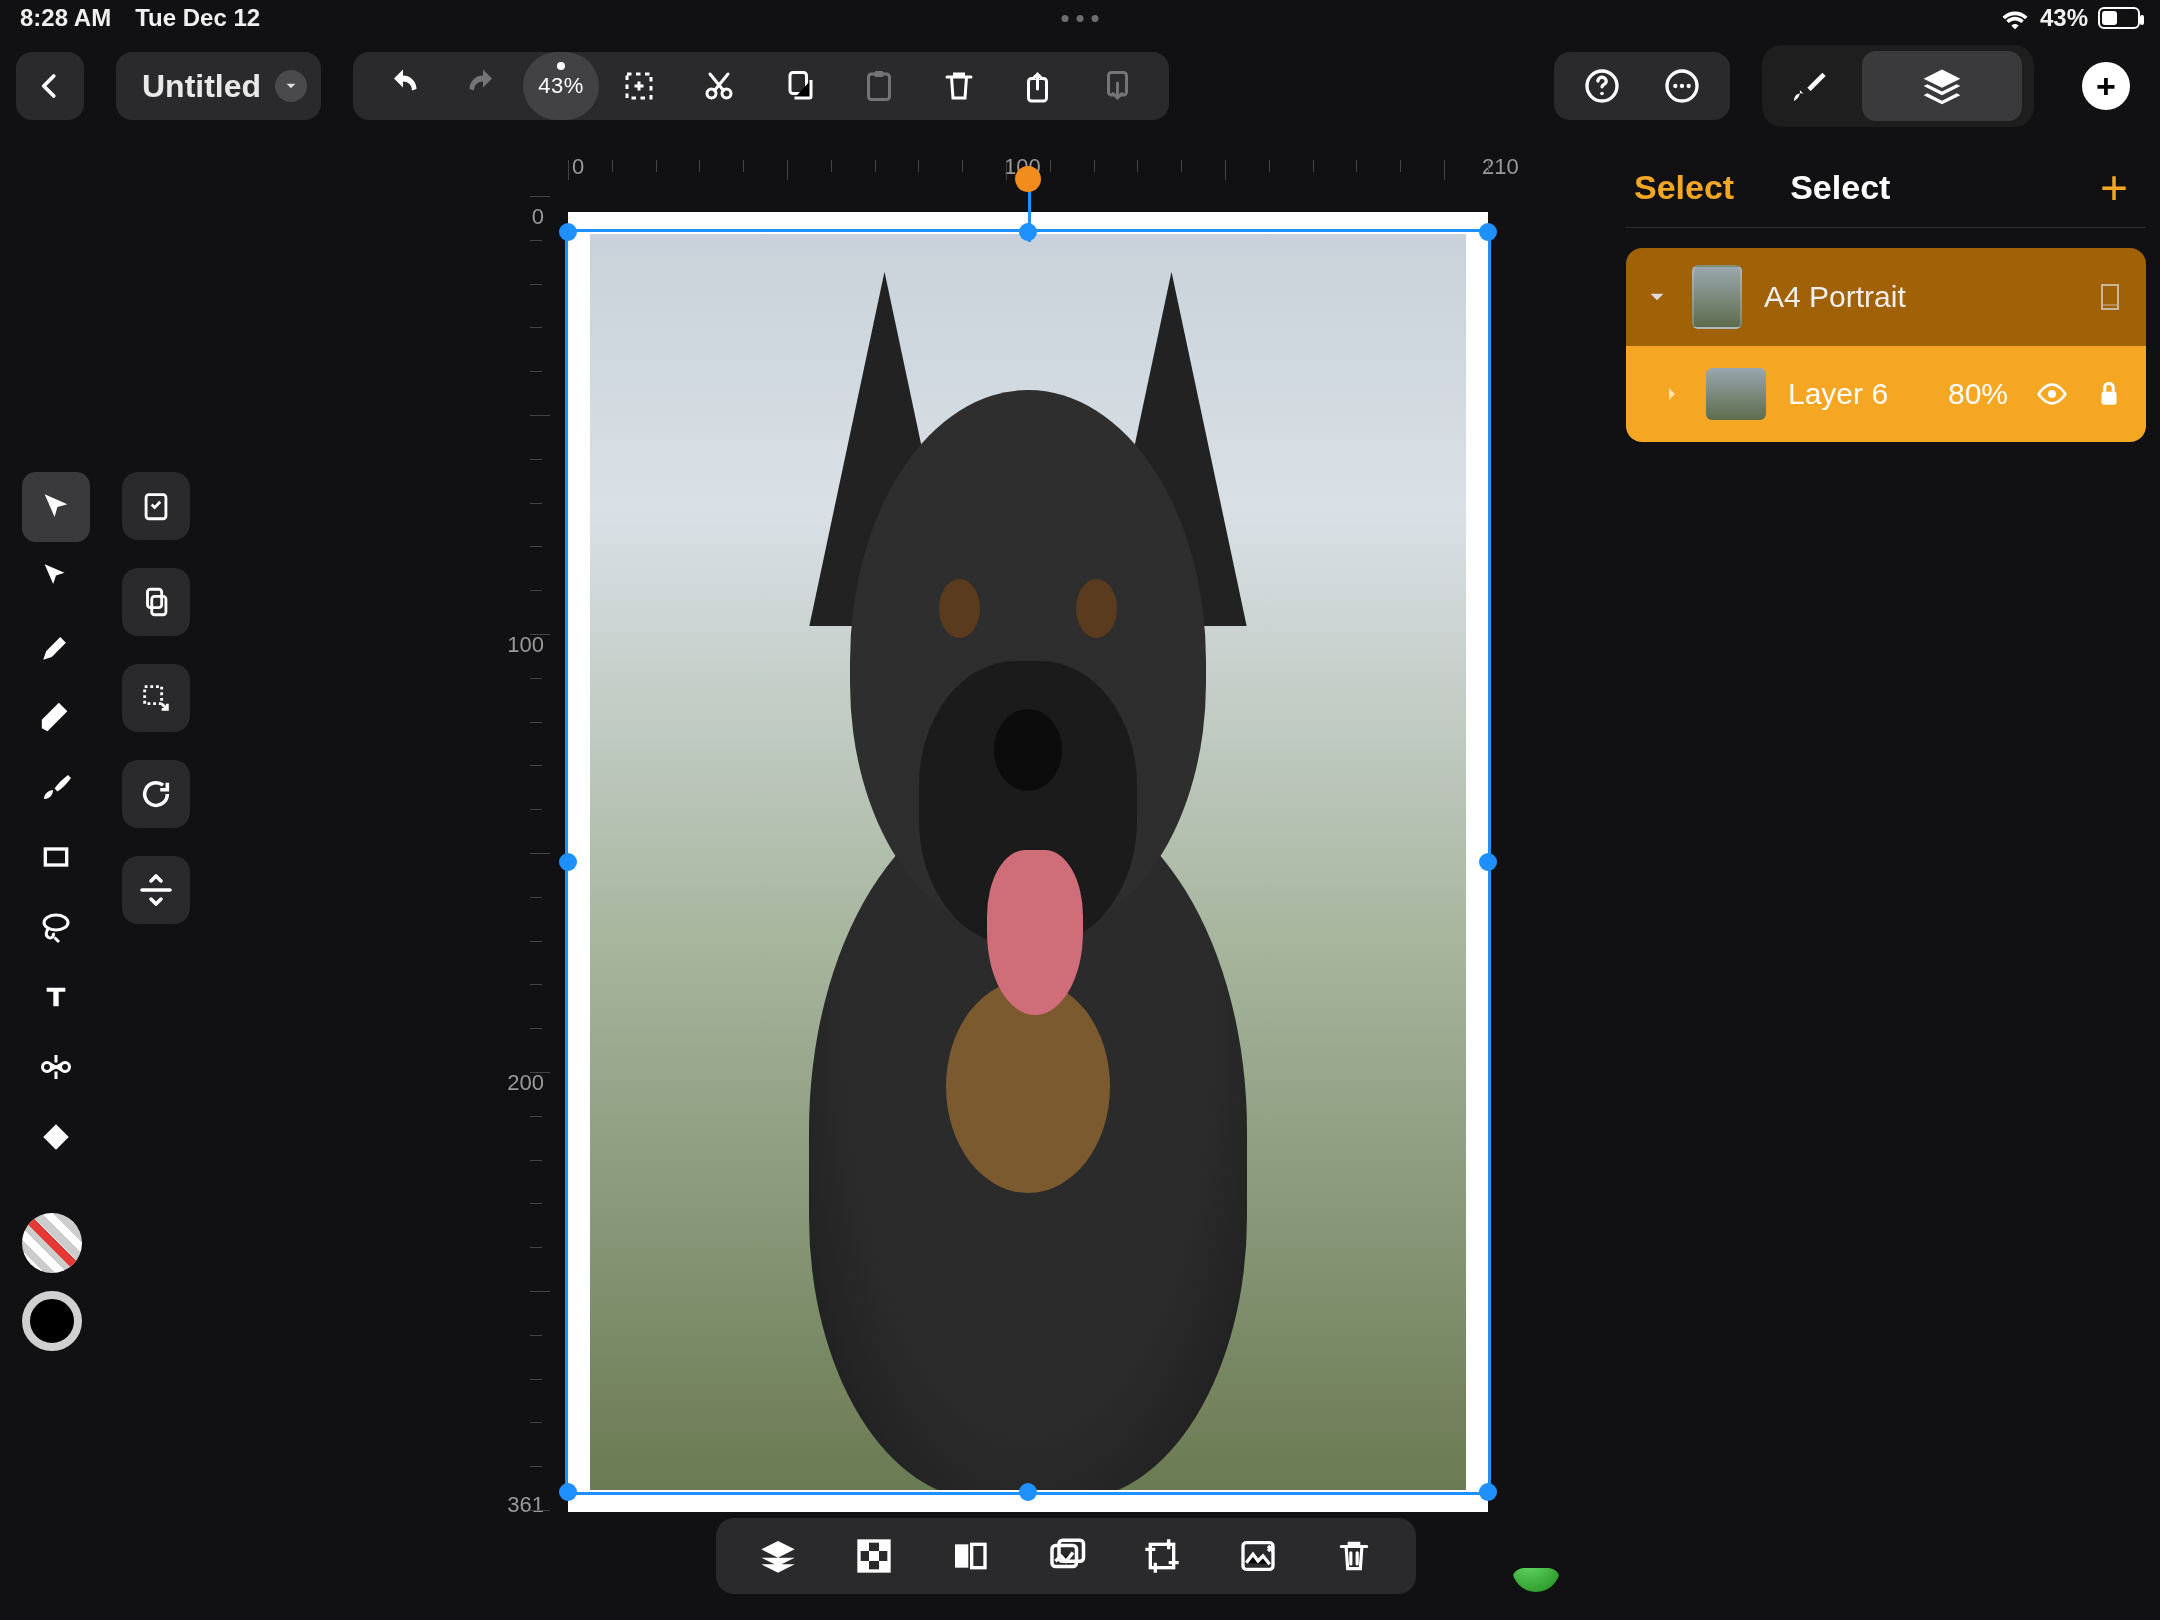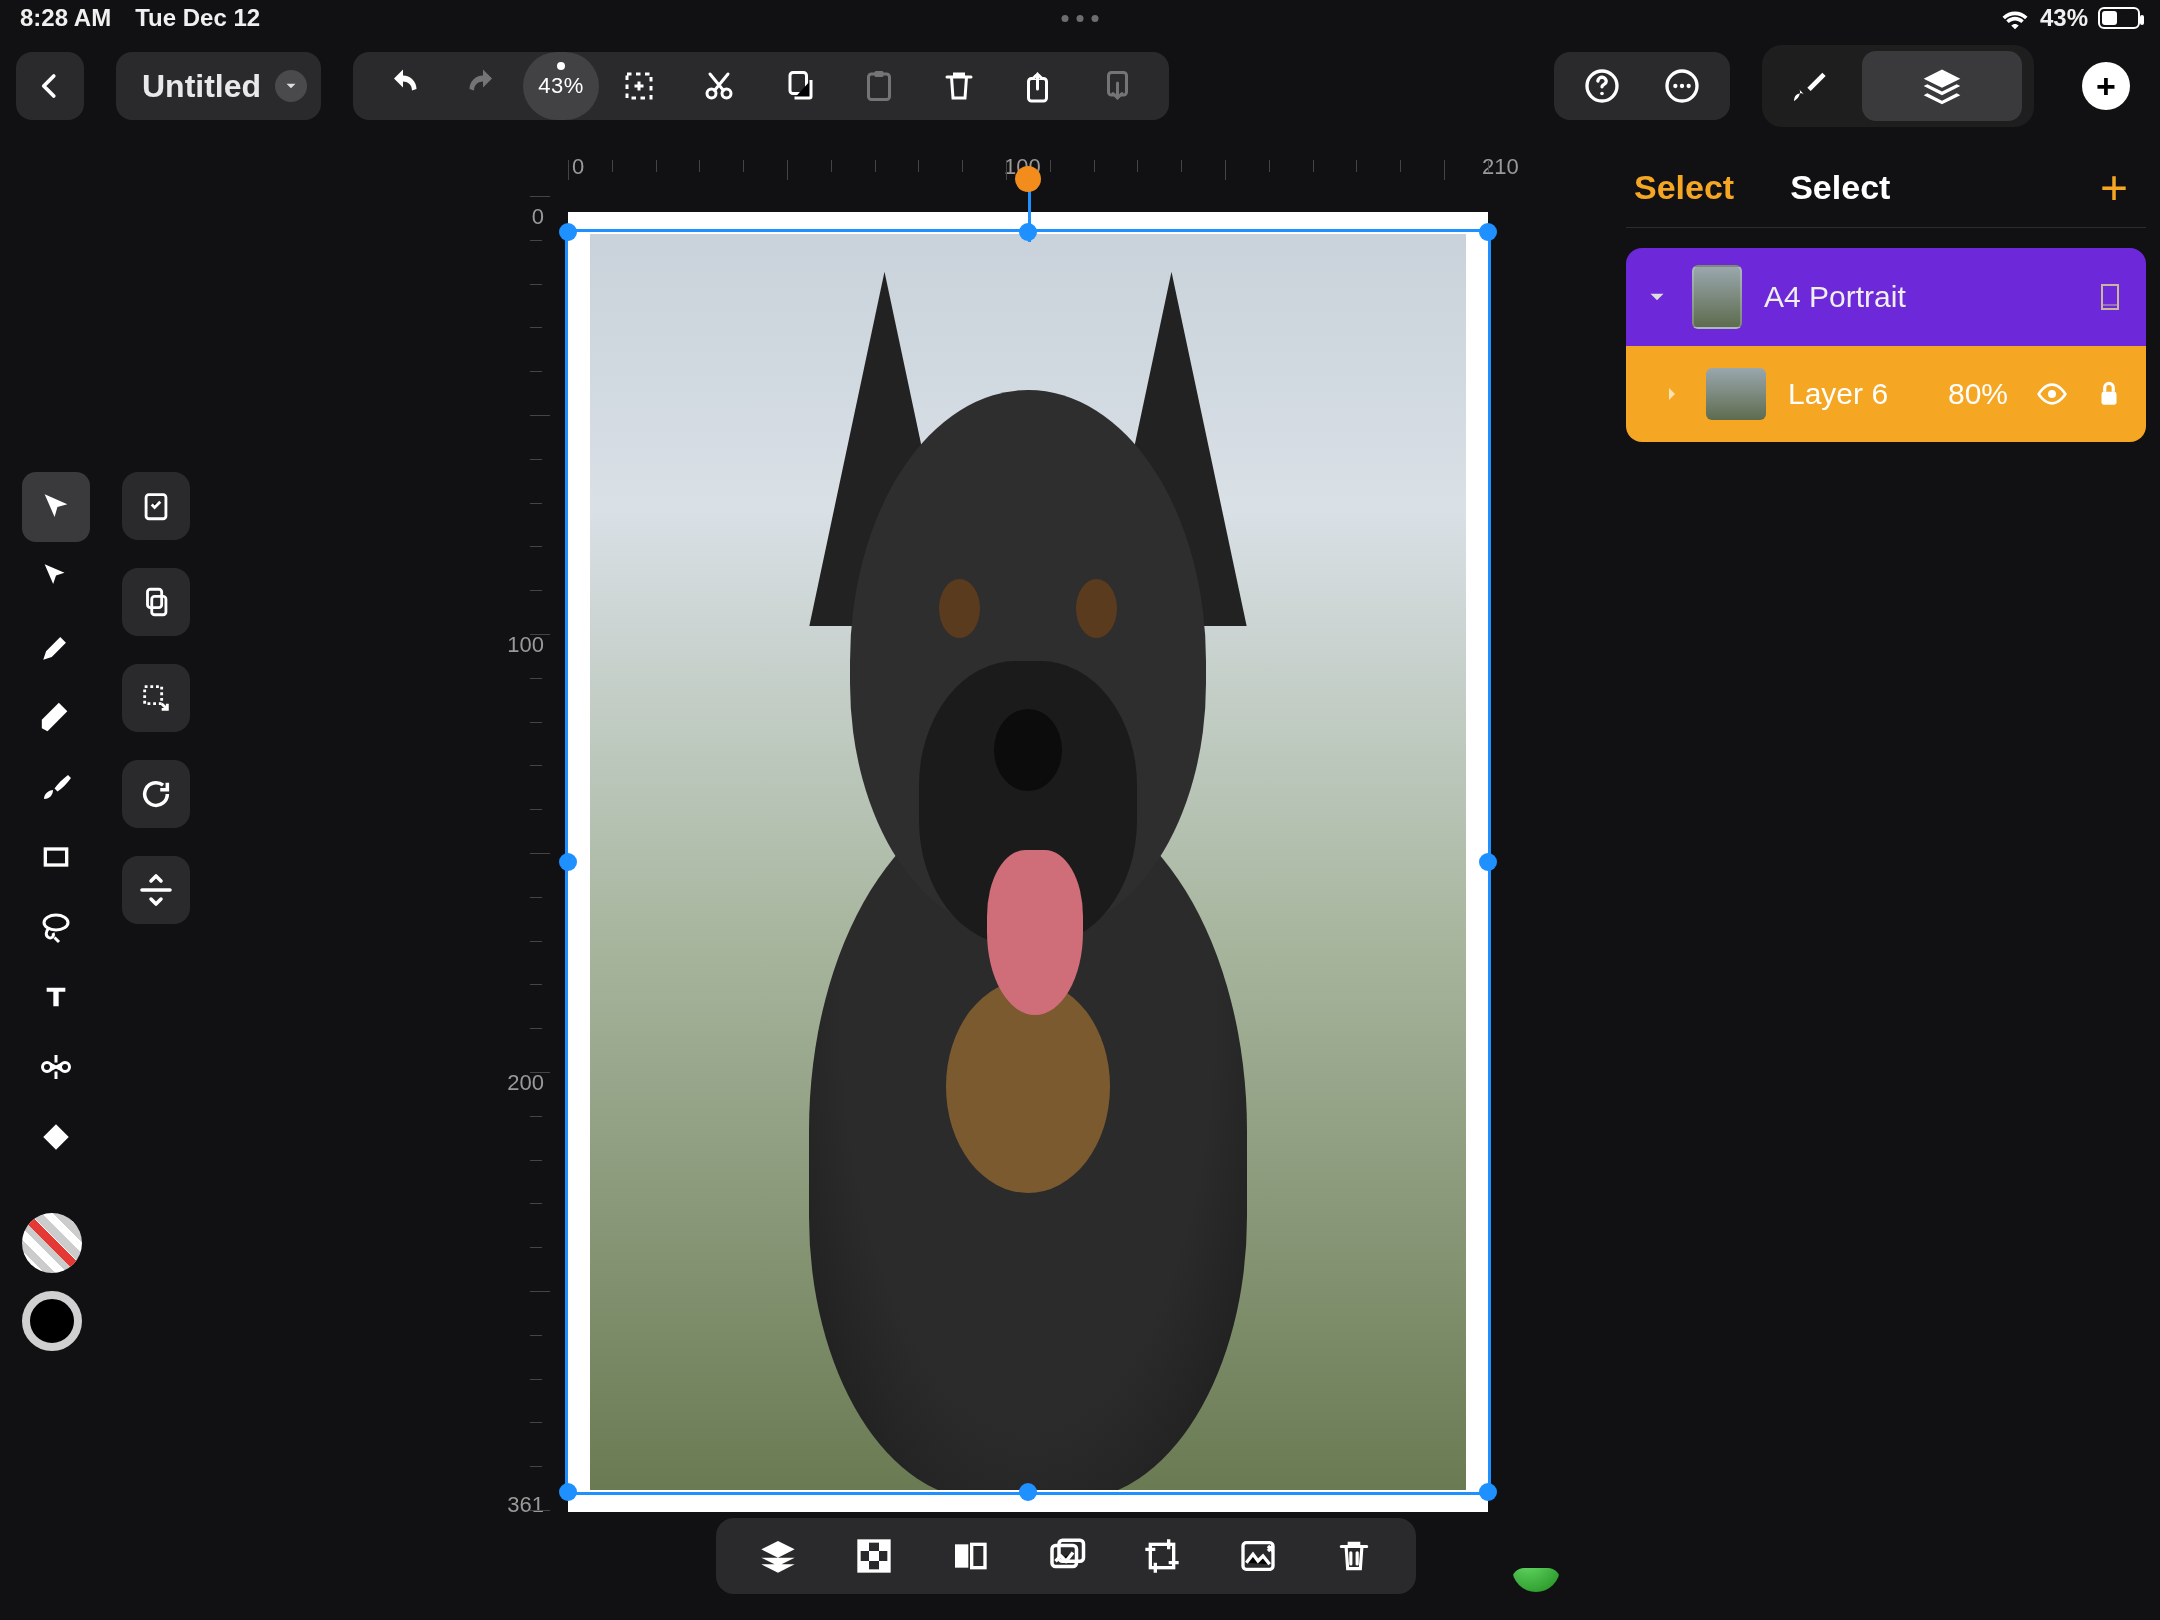--- a/index.html
+++ b/index.html
@@ -111,21 +111,21 @@
   .bitem{width:56px;height:56px;display:flex;align-items:center;justify-content:center;}
 
   
   .sidebar{position:absolute;right:14px;top:148px;width:520px;}
   .sb-head{display:flex;align-items:center;justify-content:space-between;height:80px;padding:0 18px 0 8px;font-size:34px;border-bottom:1px solid #2c2c2e;}
   .sb-tabs{display:flex;gap:56px;}
   .sb-tab{color:#fff;font-weight:700;}
   .sb-tab.accent{color:#f5a623;font-weight:600;}
   .sb-add{color:#f5a623;font-size:48px;line-height:1;}
   .sb-body{padding-top:20px;display:flex;flex-direction:column;gap:0;}
-  .grp-row{background:#6d28d9;height:98px;border-radius:16px 16px 0 0;display:flex;align-items:center;gap:22px;padding:0 24px 0 18px;font-size:30px;justify-content:center;}
+  .grp-row{background:#a16207;height:98px;border-radius:16px 16px 0 0;display:flex;align-items:center;gap:22px;padding:0 24px 0 18px;font-size:30px;justify-content:center;}
   .grp-row .chev{color:#ddd;transform:rotate(0);}
   .thumb{width:50px;height:64px;border-radius:6px;background:#888;border:2px solid #fff3;background:linear-gradient(#9aa7ae,#5d6c4e);}
   .grp-row .gname{flex:1;color:#efefef;}
   .toend{display:flex;gap:24px;align-items:center;color:#cfcfcf;}
   .layer-row{background:#f5a623;height:96px;border-radius:0 0 16px 16px;display:flex;align-items:center;gap:22px;padding:0 24px 0 34px;font-size:30px;color:#fff;}
   .layer-row .chev{color:#ffe2b0;}
   .layer-row .thumb2{width:60px;height:52px;border-radius:6px;background:linear-gradient(#9aa7ae,#5d6c4e);}
   .layer-row .lname{flex:1;}
   .layer-row .vals{display:flex;gap:28px;align-items:center;}
 

